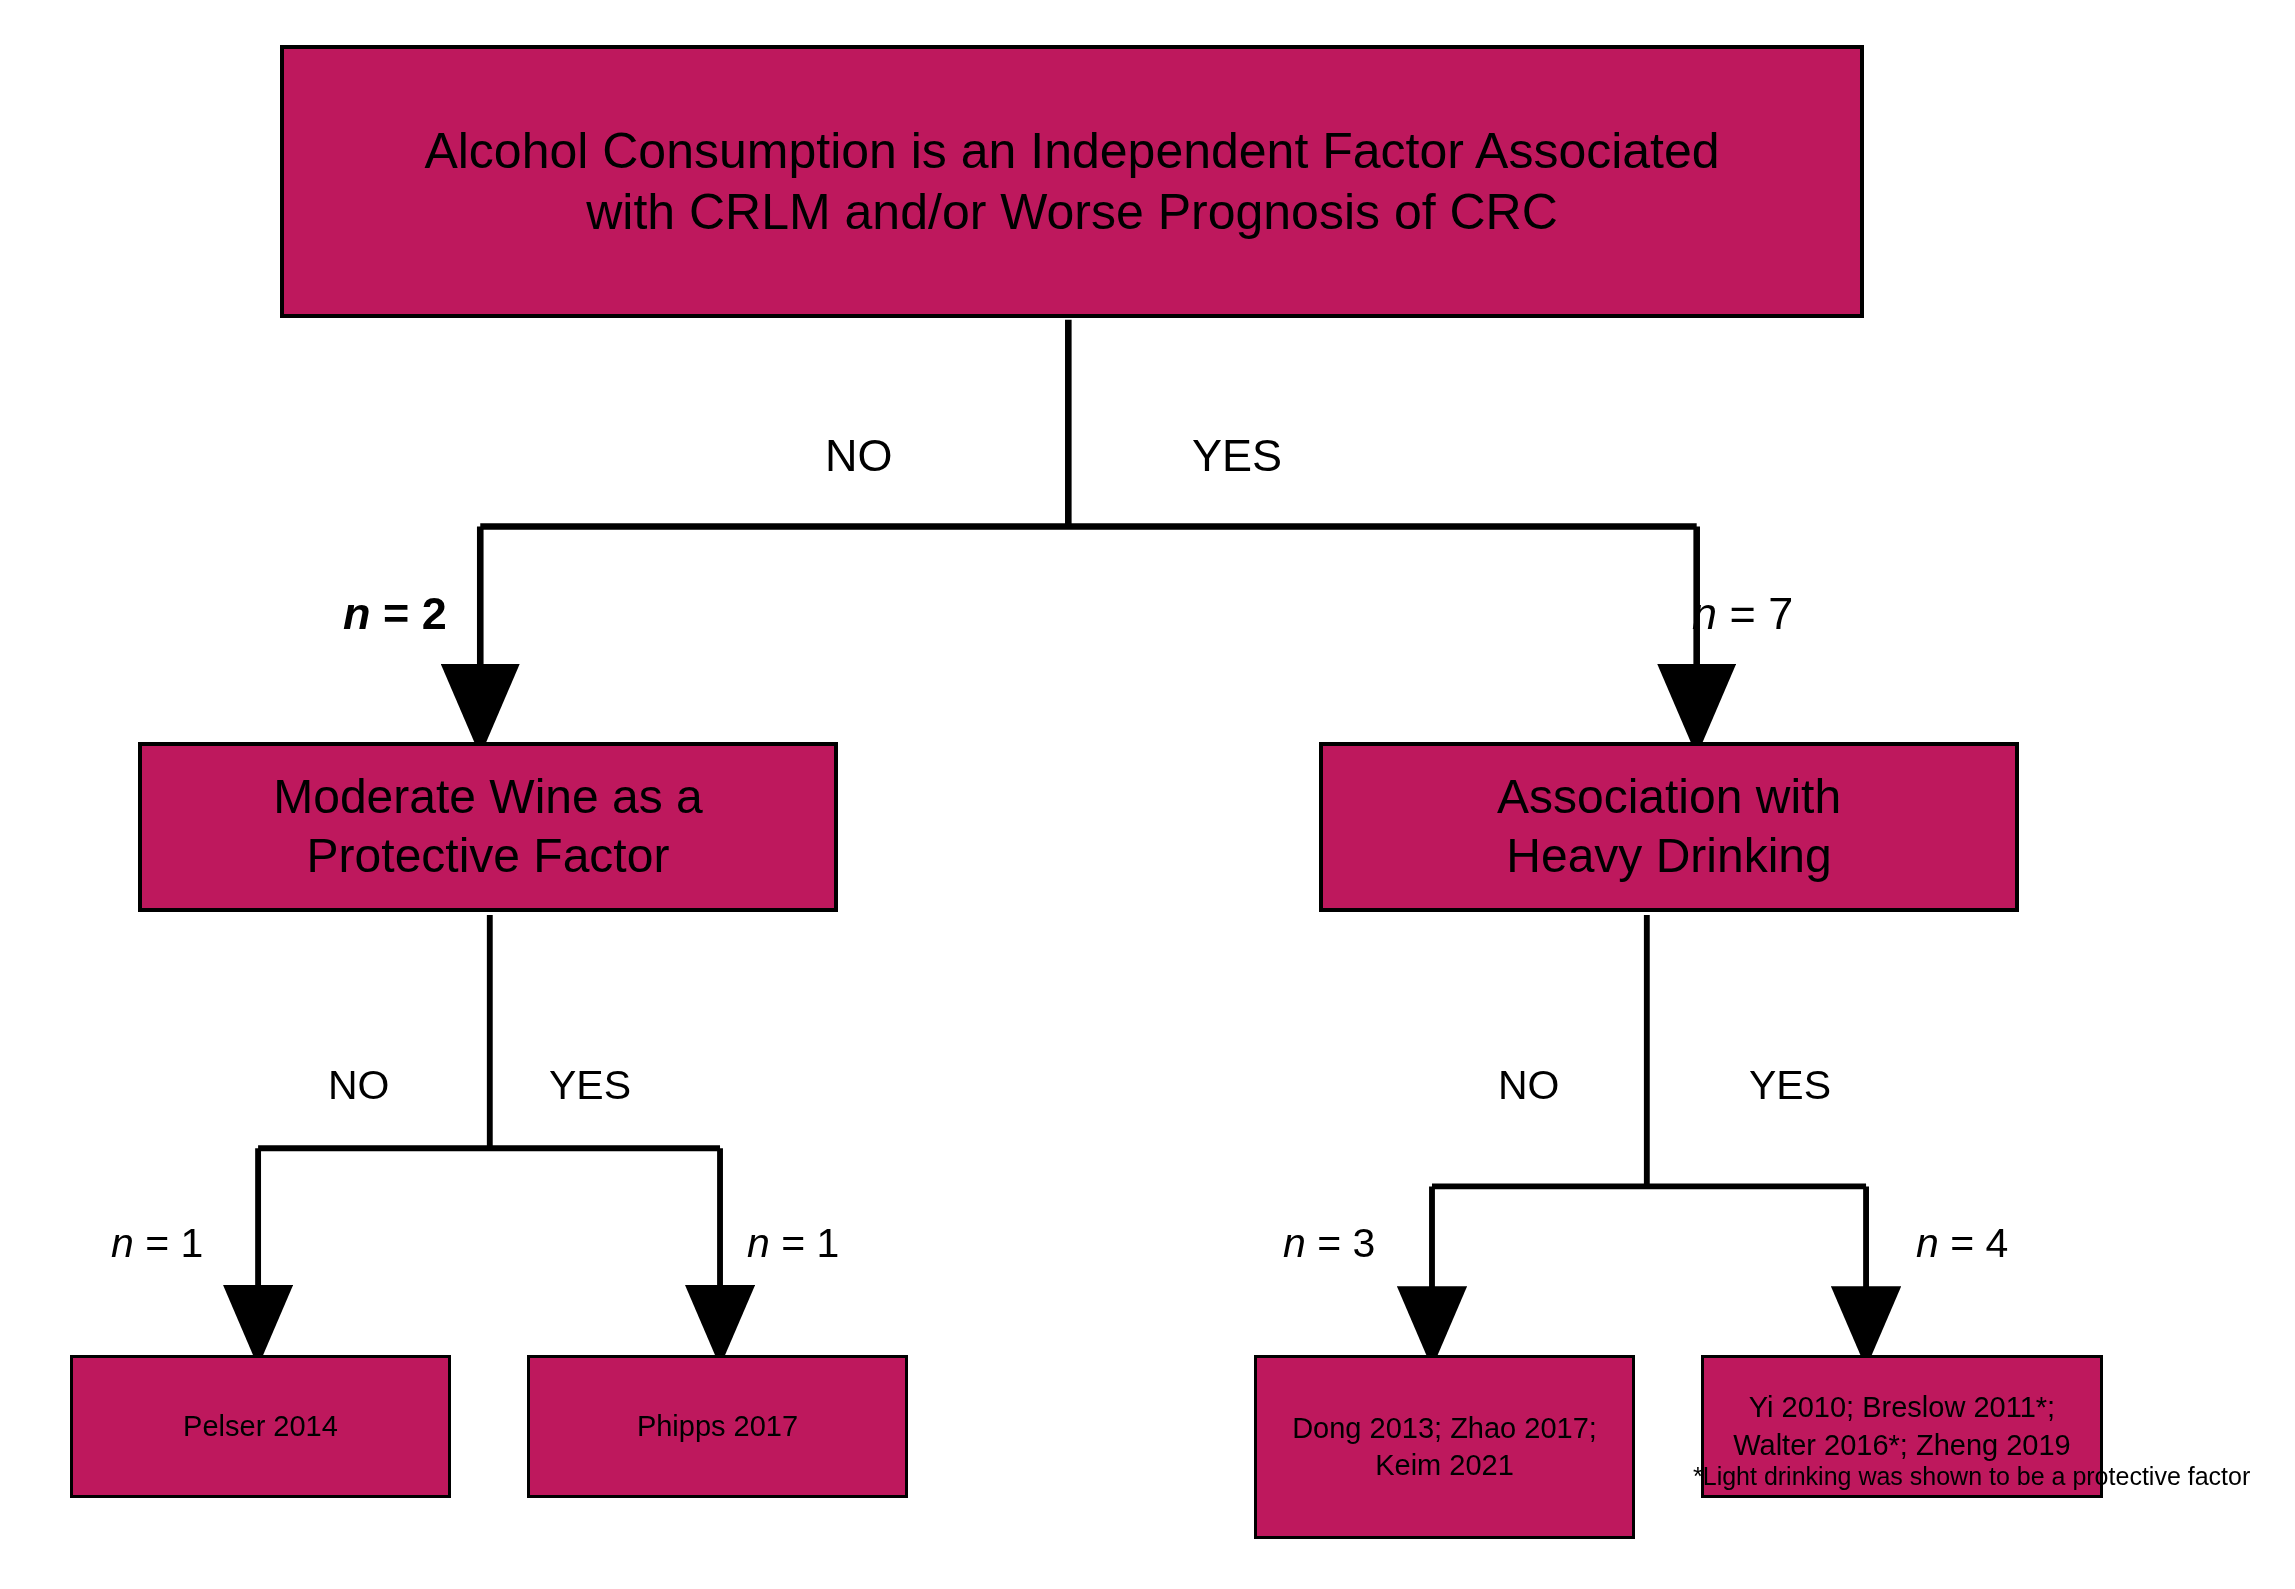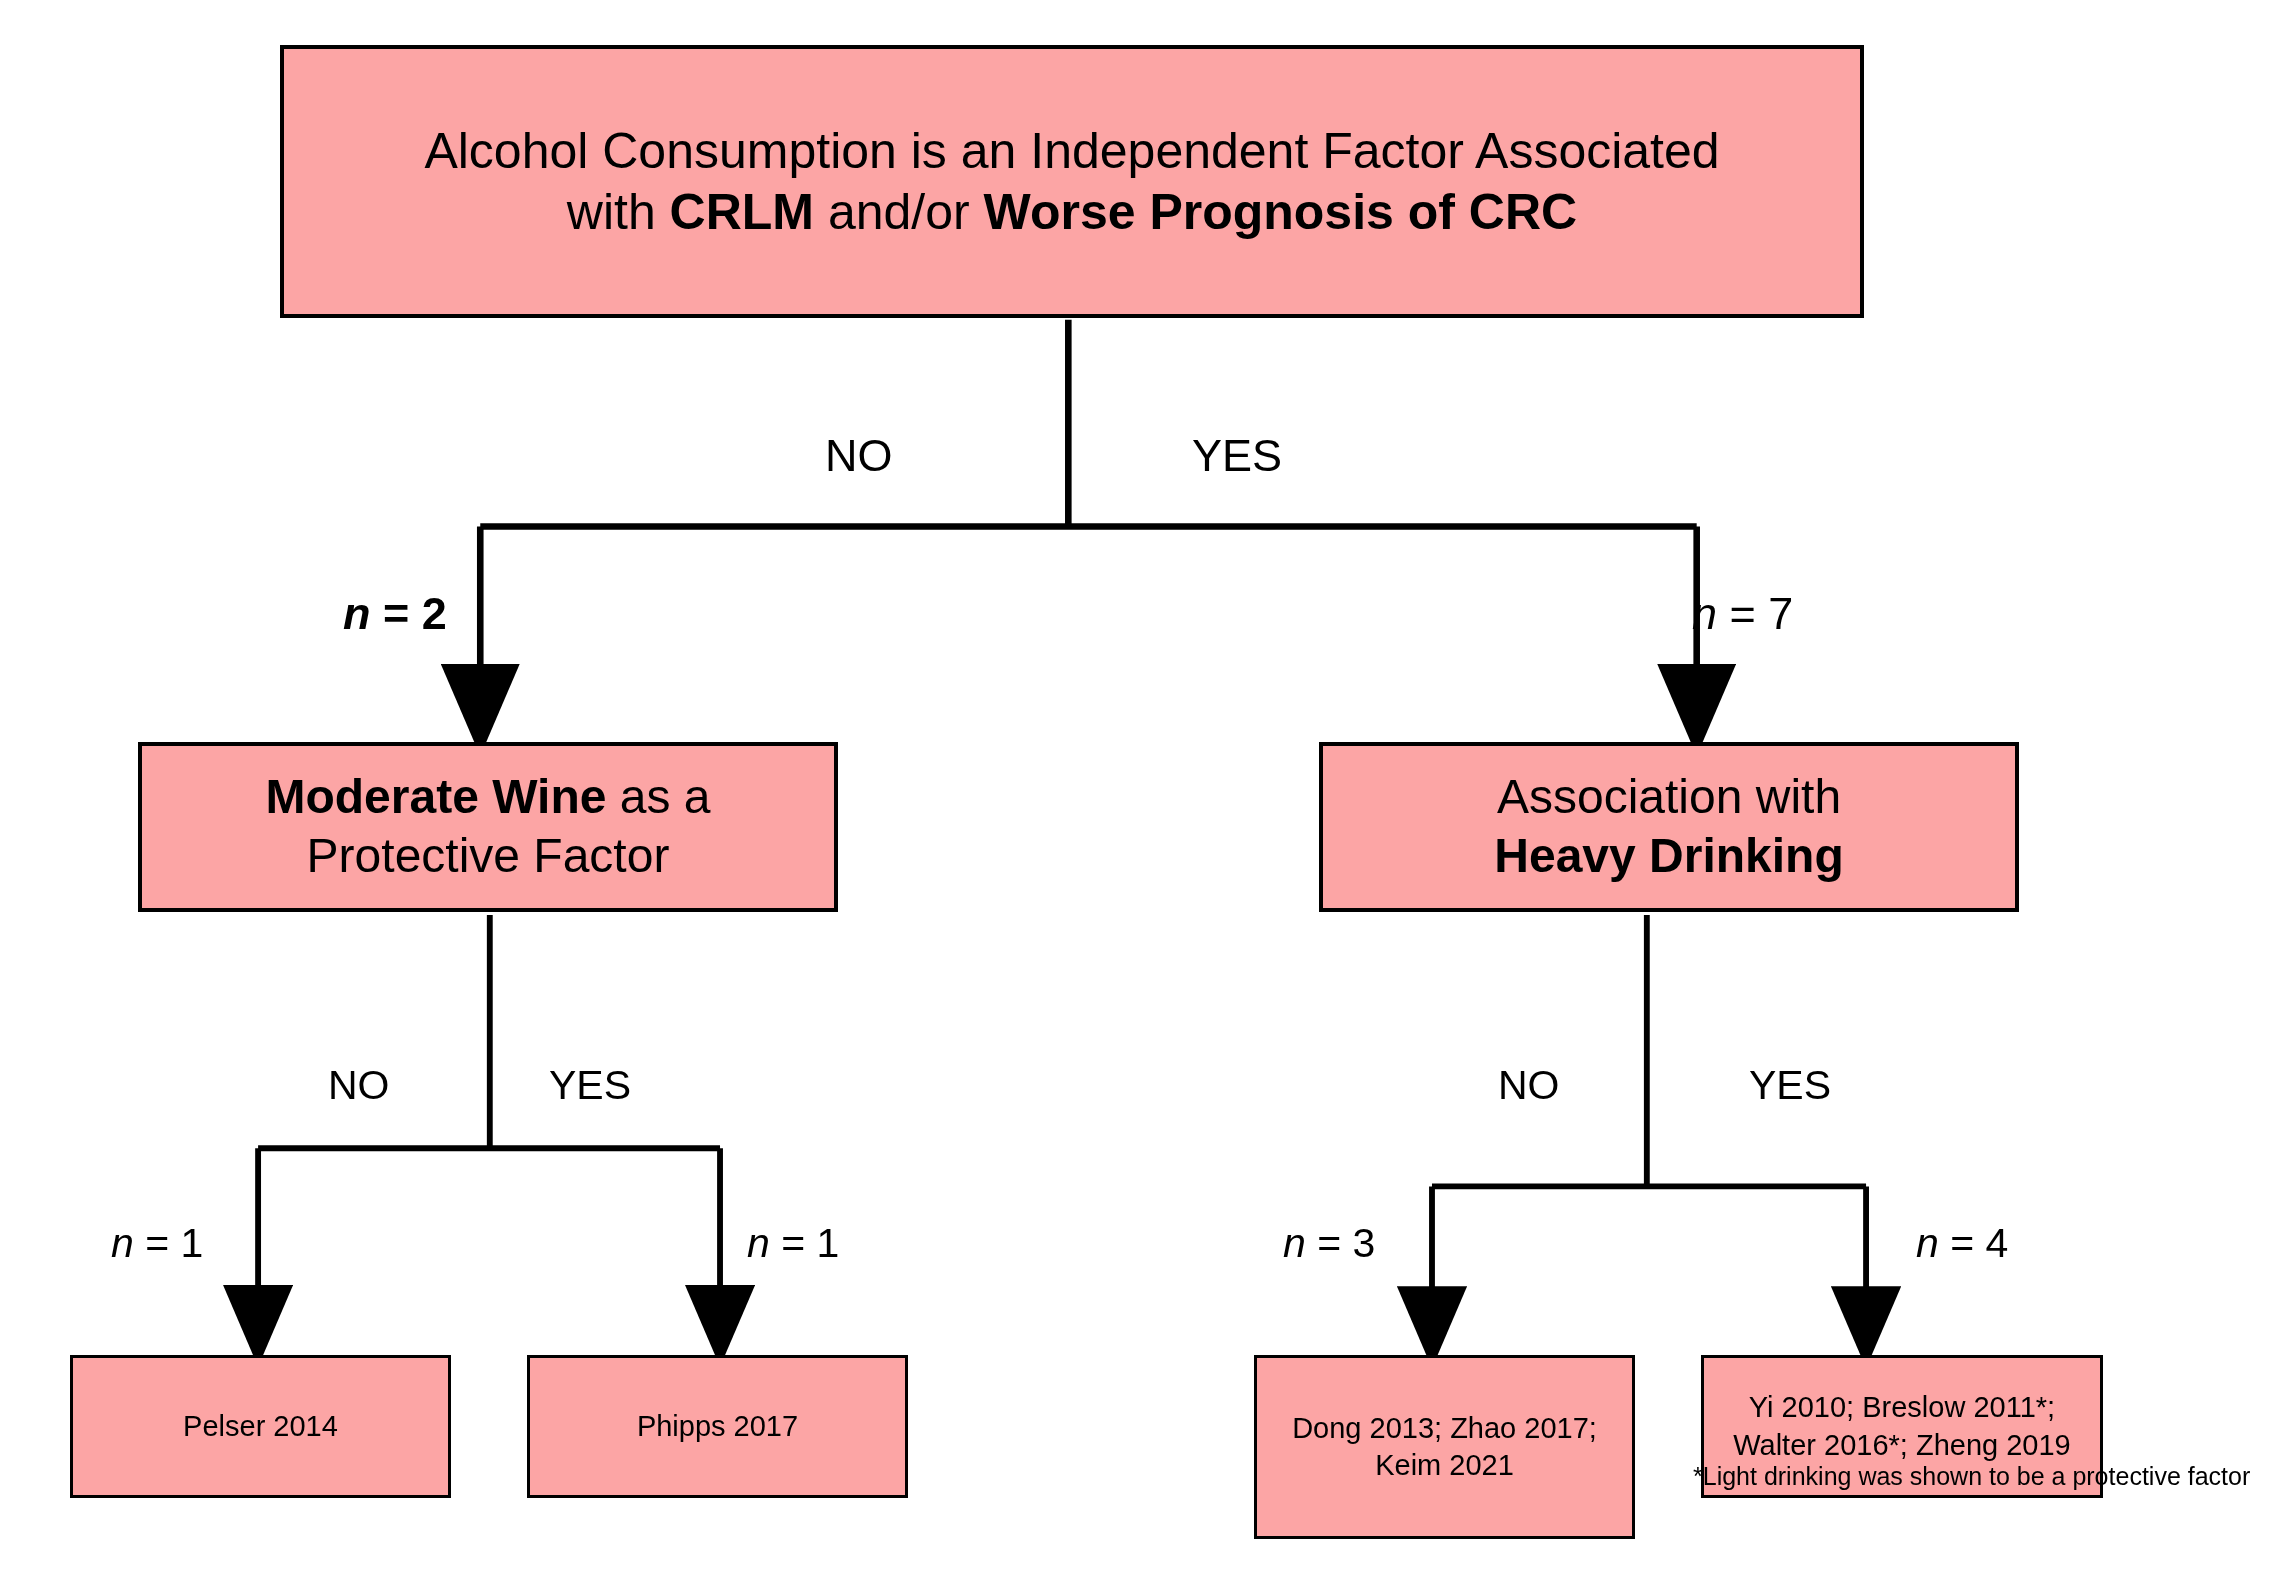--- a/index.html
+++ b/index.html
@@ -23,21 +23,21 @@
     position: absolute;
     top: 0;
     left: 0;
     width: 2295px;
     height: 1589px;
   }
   
   .node {
     position: absolute;
     box-sizing: border-box;
-    background: #fca5a5;
+    background: #be185d;
     border: 4.4px solid #000000;
     display: flex;
     align-items: center;
     justify-content: center;
     text-align: center;
     line-height: 1.22;
   }
   .node-inner { width: 100%; padding: 0 10.3px; }
 
   #node-root {
@@ -70,21 +70,21 @@
   }
   #leaf-dong {
     left: 1254px; top: 1355px;
     width: 381px; height: 184px;
   }
   #leaf-yi {
     left: 1701px; top: 1355px;
     width: 402px; height: 143px;
   }
 
-  b, .b { font-weight: bold; }
+  b, .b { font-weight: normal; }
 
   
   .edge-label {
     position: absolute;
     white-space: nowrap;
     font-size: 45px;
     line-height: 1;
   }
   .n-label {
     position: absolute;

